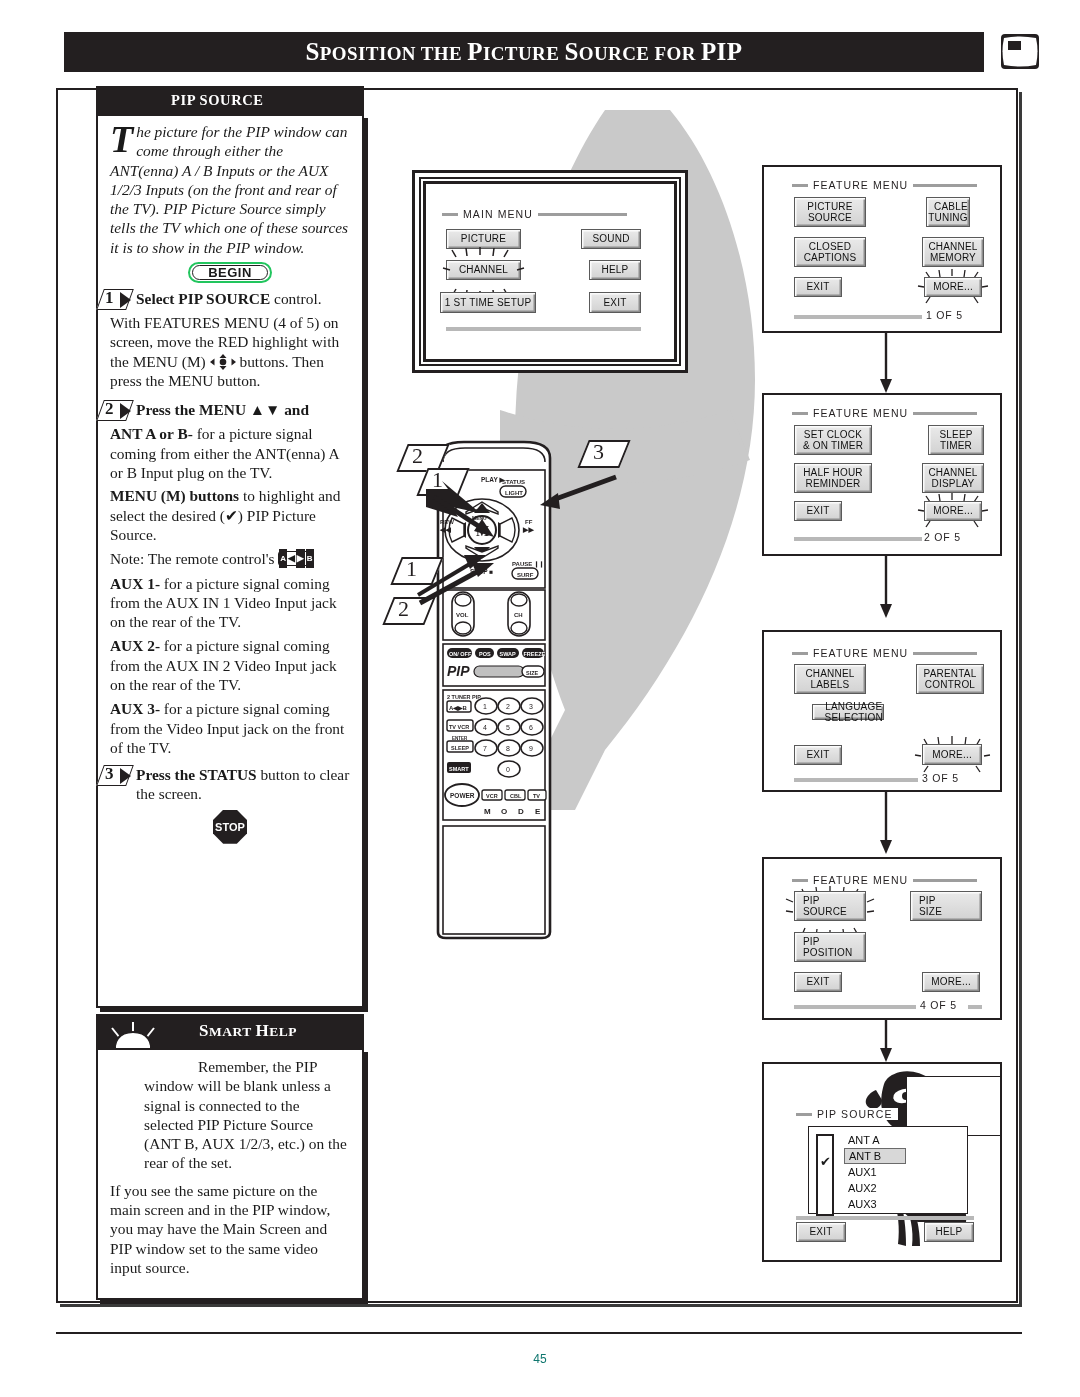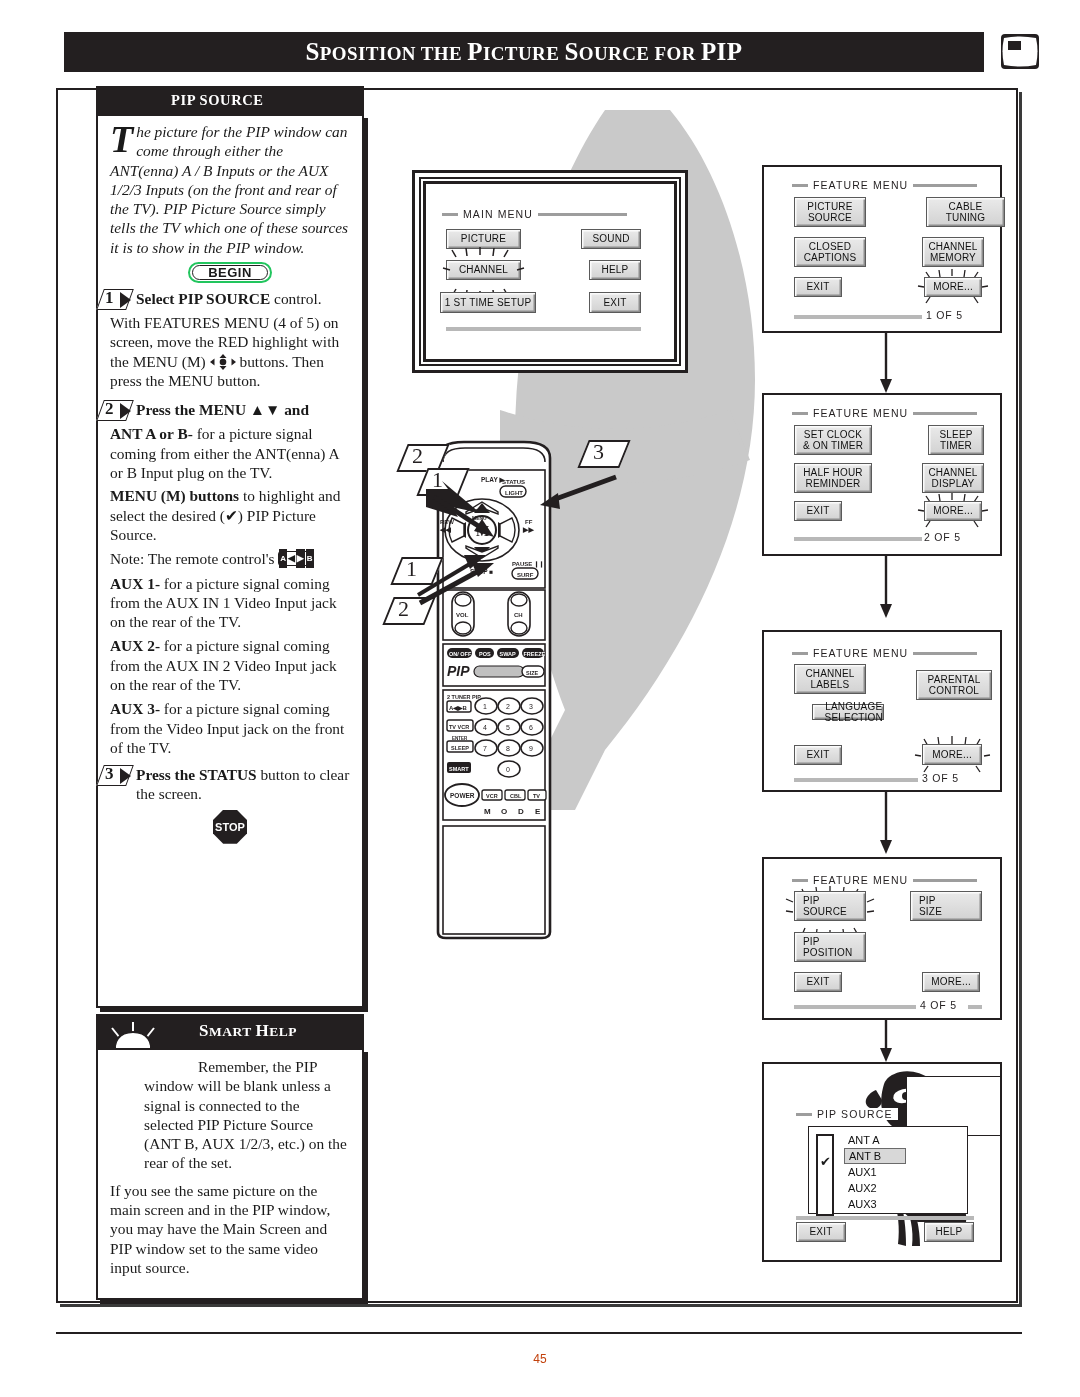--- a/index.html
+++ b/index.html
@@ -228,21 +228,21 @@
     transform:skewX(-22deg);
   }
   .num-callout .nn{
     position:absolute; left:10px; top:-1px;
     font-family:"Liberation Serif", serif; font-size:22px; color:#231f20;
   }
 
   .page-num{
     position:absolute; left:0; top:1352px; width:1080px;
     text-align:center; font-family:"Liberation Sans", sans-serif;
-    font-size:12px; color:#c2410c;
+    font-size:12px; color:#0f766e;
   }
   .footer-rule{
     position:absolute; left:56px; top:1332px; width:966px; height:2px;
     background:#231f20;
   }
   .pip-list-row{
     font-family:"Liberation Sans", sans-serif; font-size:11px; color:#111;
     height:16px; display:flex; align-items:center; padding-left:4px;
   }
   .pip-list-row.sel{ background:#d8d8d8; border:1px solid #6a6a6a; }
@@ -455,21 +455,21 @@
     <span>PICTURE
 SOURCE</span>
   </div>
   <div class="osd-btn" style="left:30px; top:70px; width:72px; height:30px; white-space:pre-line;">
     <span>CLOSED
 CAPTIONS</span>
   </div>
   <div class="osd-btn" style="left:30px; top:110px; width:48px; height:20px;">
     <span>EXIT</span>
   </div>
-  <div class="osd-btn" style="left:162px; top:30px; width:79px; height:30px; white-space:pre-line;">
+  <div class="osd-btn" style="left:162px; top:30px; width:44px; height:30px; white-space:pre-line;text-align:right;">
     <span>CABLE
 TUNING</span>
   </div>
   <div class="osd-btn" style="left:158px; top:70px; width:62px; height:30px; white-space:pre-line;">
     <span>CHANNEL
 MEMORY</span>
   </div>
   <svg class="sparkle" style="left:152px; top:102px; width:76px; height:38px;" viewBox="0 0 76 38">
     <g stroke="#231f20" stroke-width="1.3">
       <line x1="10" y1="3" x2="14" y2="9"></line>
@@ -557,21 +557,21 @@
     <span>CHANNEL
 LABELS</span>
   </div>
   <div class="osd-btn" style="left:48px; top:72px; width:72px; height:16px; white-space:pre-line;justify-content:flex-end;">
     <span>LANGUAGE
 SELECTION</span>
   </div>
   <div class="osd-btn" style="left:30px; top:113px; width:48px; height:20px;">
     <span>EXIT</span>
   </div>
-  <div class="osd-btn" style="left:152px; top:38px; width:76px; height:30px; white-space:pre-line;">
+  <div class="osd-btn" style="left:152px; top:32px; width:68px; height:30px; white-space:pre-line;">
     <span>PARENTAL
 CONTROL</span>
   </div>
   <svg class="sparkle" style="left:148px; top:104px; width:82px; height:40px;" viewBox="0 0 82 40">
     <g stroke="#231f20" stroke-width="1.3">
       <line x1="12" y1="3" x2="16" y2="10"></line>
         <line x1="26" y1="1" x2="27" y2="9"></line>
       <line x1="40" y1="0" x2="40" y2="8"></line>
         <line x1="54" y1="1" x2="53" y2="9"></line>
       <line x1="68" y1="3" x2="64" y2="10"></line>

